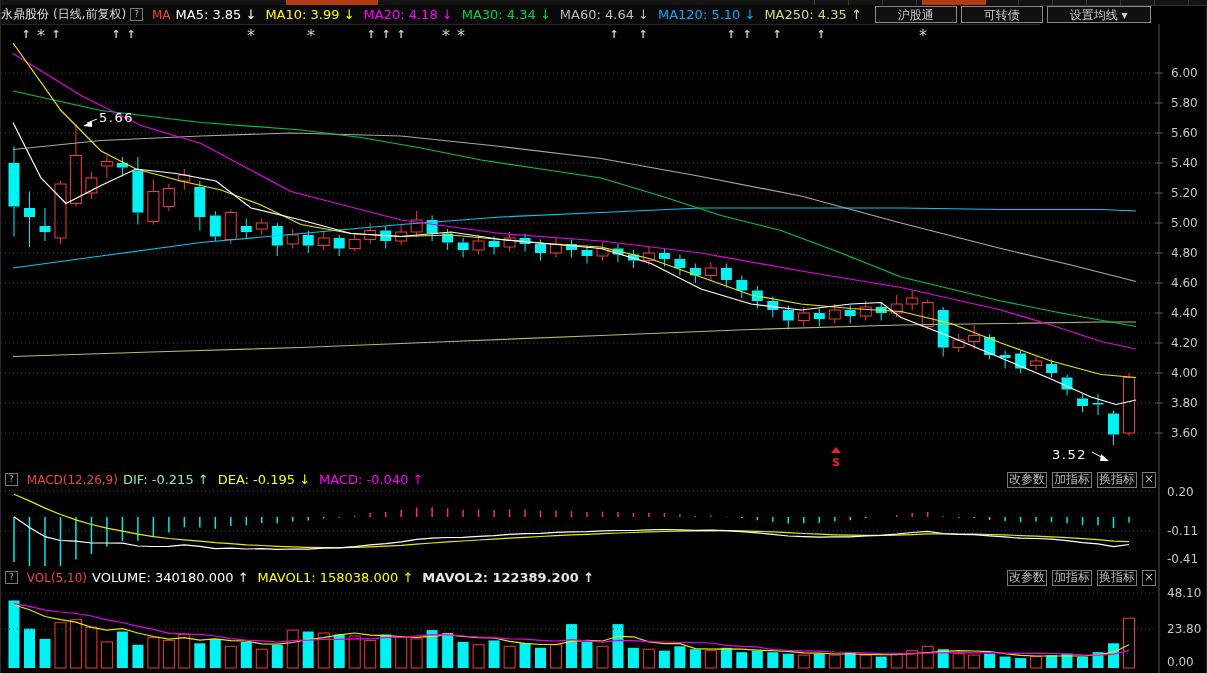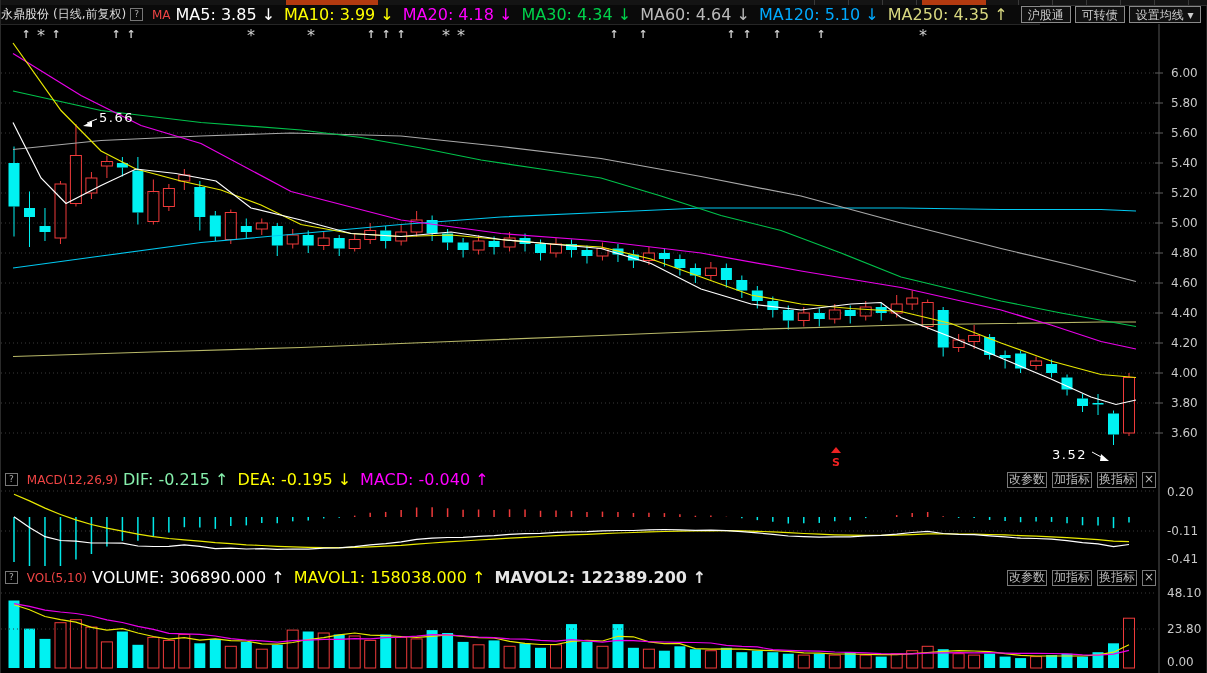--- a/index.html
+++ b/index.html
@@ -7,22 +7,22 @@
   #screen{position:relative;width:1207px;height:673px;background:#000;}
   #topstrip{position:absolute;left:0;top:0;width:1207px;height:5px;background:#141414;border-bottom:1px solid #303030;}
   #topstrip .seg{position:absolute;top:0;height:5px;background:#b23a10;}
   #topstrip .ticks{position:absolute;left:780px;top:0;width:427px;height:5px;
      background:repeating-linear-gradient(90deg,transparent 0,transparent 33px,#3a3a3a 33px,#3a3a3a 34px);}
   #titlebar{position:absolute;left:0;top:5px;width:1039px;height:19px;background:#0a0a0a;border-bottom:1px solid #262626;
      display:flex;align-items:center;font-size:12px;color:#d8d8d8;white-space:nowrap;}
   #titlebar .pad{width:5px;}
   .dim{color:#ef4444;margin:0 5px;}
   .qbox{border:1px solid #777;color:#aaa;font-size:9px;line-height:11px;padding:0 3px;margin:0 4px;display:inline-block;}
-  .lg{margin-right:9px;white-space:nowrap;font-size:16px;}
-  .tbtn{background:#101010;border:1px solid #8a8a8a;color:#cfcfcf;font-size:12px;padding:0 6px;height:17px;line-height:14px;margin-left:4px;font-family:"DejaVu Sans",sans-serif;}
+  .lg{margin-right:9px;white-space:nowrap;font-size:13px;}
+  .tbtn{background:#101010;border:1px solid #8a8a8a;color:#cfcfcf;font-size:12px;padding:0 22px;height:17px;line-height:14px;margin-left:4px;font-family:"DejaVu Sans",sans-serif;}
   .panelheader{position:absolute;left:0;width:1155px;height:19px;display:flex;align-items:center;font-size:12px;color:#999;white-space:nowrap;background:transparent;}
   .hbtn{border:1px solid #7a7a7a;color:#bbb;background:transparent;font-size:12px;padding:0 1px;height:16px;line-height:13px;margin-left:5px;font-family:"DejaVu Sans",sans-serif;}
   .grow{flex:1 1 auto;}
   #cv{position:absolute;left:0;top:0;}
   #screen{border-left:1px solid #2a2a2a;border-right:1px solid #222;box-sizing:border-box;}
 </style>
 </head>
 <body>
 
 <div id="screen">
@@ -512,21 +512,21 @@
     <button class="hbtn">改参数</button>
     <button class="hbtn">加指标</button>
     <button class="hbtn">换指标</button>
     <button class="hbtn">×</button>
   </div>
 
   <div class="panelheader" id="volheader" style="top:568px;">
     <span class="pad"></span>
     <span class="qbox">?</span>
     <span class="dim">VOL(5,10)</span>
-    <span id="vollegend"><span class="lg" style="color: rgb(255, 255, 255);">VOLUME: 306890.000 ↑</span><span class="lg" style="color: rgb(255, 255, 0); margin-top: 10px;">MAVOL1: 158038.000 ↑</span><span class="lg" style="color: #e5e5e5; font-weight: bold;">MAVOL2: 122389.200 ↑</span></span>
+    <span id="vollegend"><span class="lg" style="color: rgb(255, 255, 255);">VOLUME: 340180.000 ↑</span><span class="lg" style="color: rgb(255, 255, 0); margin-top: 10px;">MAVOL1: 158038.000 ↑</span><span class="lg" style="color: #e5e5e5; font-weight: bold;">MAVOL2: 122389.200 ↑</span></span>
     <span class="grow"></span>
     <button class="hbtn">改参数</button>
     <button class="hbtn">加指标</button>
     <button class="hbtn">换指标</button>
     <button class="hbtn">×</button>
   </div>
 
 </div>
 
 </body></html>

